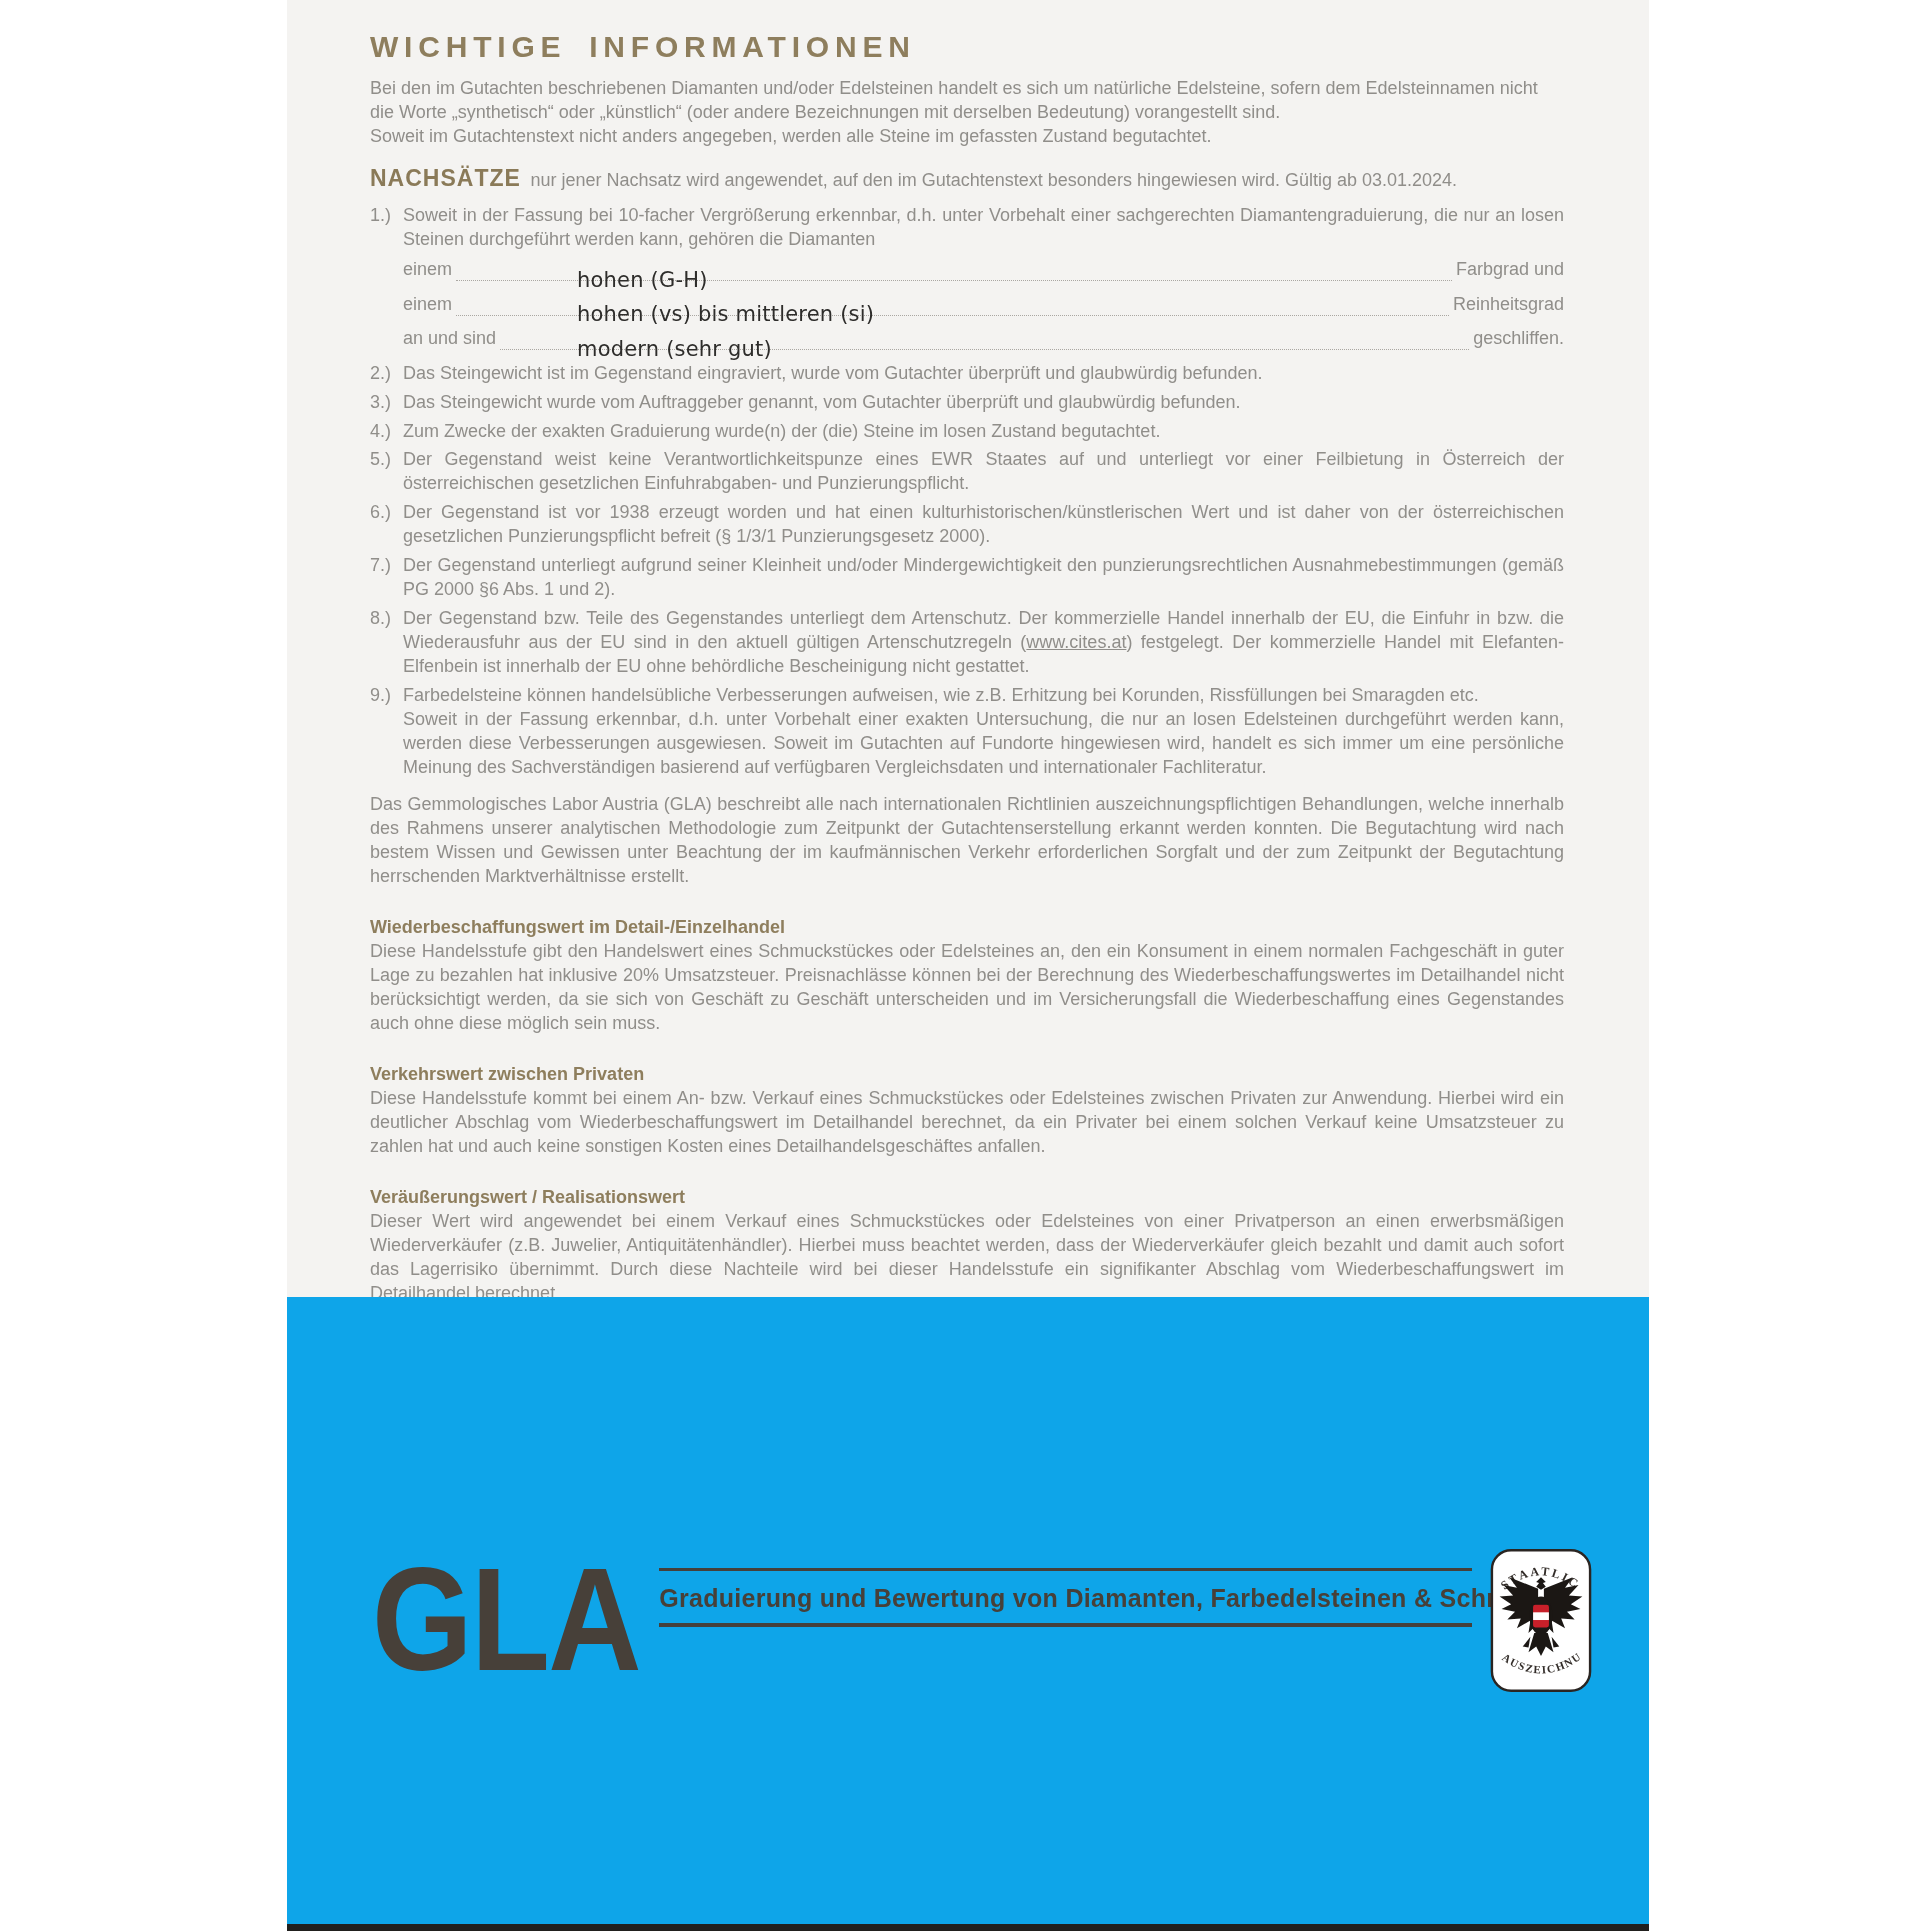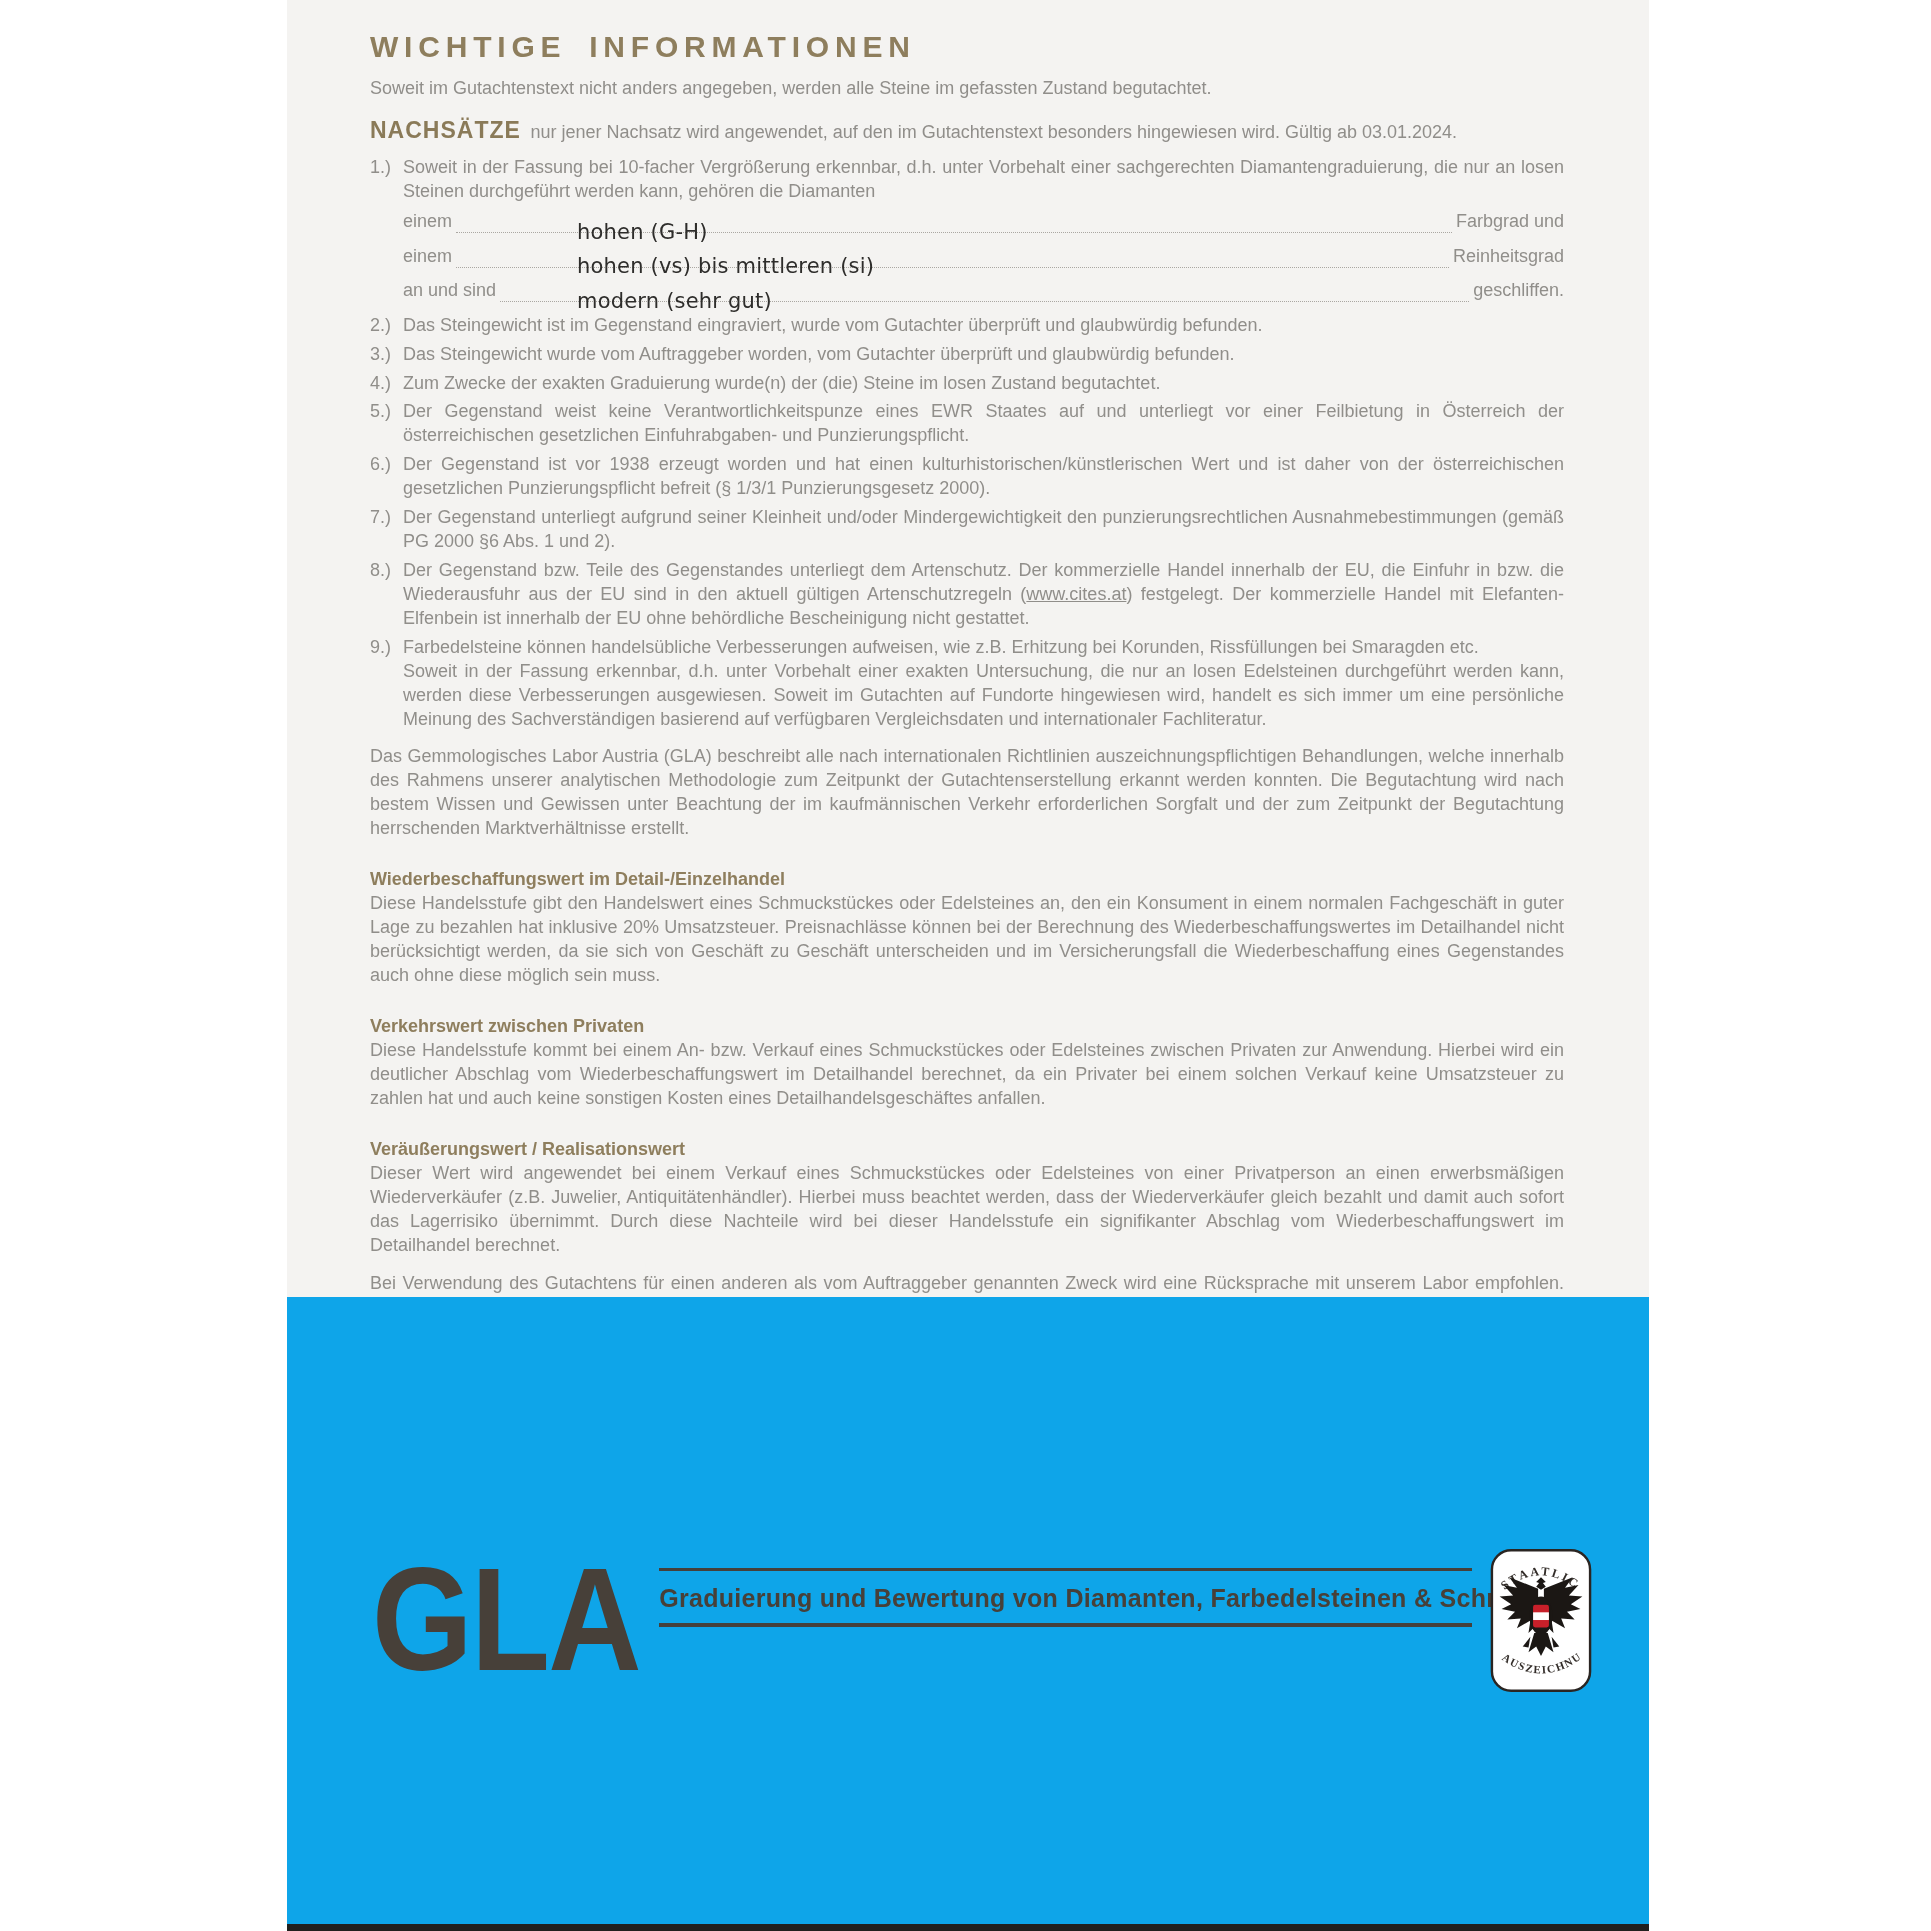--- a/index.html
+++ b/index.html
@@ -45,20 +45,21 @@
 <body>
 
 <div class="canvas">
   <div class="sheet">
 
     <div class="content">
 
       <h1 class="doc-heading">WICHTIGE INFORMATIONEN</h1>
 
       <div class="intro">
+        <p>Bei den im Gutachten beschriebenen Diamanten und/oder Edelsteinen handelt es sich um natürliche Edelsteine, sofern dem Edelsteinnamen nicht die Worte „synthetisch“ oder „künstlich“ (oder andere Bezeichnungen mit derselben Bedeutung) vorangestellt sind.</p>
         <p>Soweit im Gutachtenstext nicht anders angegeben, werden alle Steine im gefassten Zustand begutachtet.</p>
       </div>
 
       <div class="nach-line">
         <span class="nach-label">NACHSÄTZE</span><span>nur jener Nachsatz wird angewendet, auf den im Gutachtenstext besonders hingewiesen wird. Gültig ab 03.01.2024.</span>
       </div>
 
       <div class="items">
 
         <div class="item">
@@ -86,21 +87,21 @@
             <span class="fill">modern (sehr gut)</span>
           </div>
         </div>
 
         <div class="item">
           <span class="num">2.)</span>
           <span>Das Steingewicht ist im Gegenstand eingraviert, wurde vom Gutachter überprüft und glaubwürdig befunden.</span>
         </div>
         <div class="item">
           <span class="num">3.)</span>
-          <span>Das Steingewicht wurde vom Auftraggeber worden, vom Gutachter überprüft und glaubwürdig befunden.</span>
+          <span>Das Steingewicht wurde vom Auftraggeber genannt, vom Gutachter überprüft und glaubwürdig befunden.</span>
         </div>
         <div class="item">
           <span class="num">4.)</span>
           <span>Zum Zwecke der exakten Graduierung wurde(n) der (die) Steine im losen Zustand begutachtet.</span>
         </div>
         <div class="item">
           <span class="num">5.)</span>
           <span>Der Gegenstand weist keine Verantwortlichkeitspunze eines EWR Staates auf und unterliegt vor einer Feilbietung in Österreich der österreichischen gesetzlichen Einfuhrabgaben- und Punzierungspflicht.</span>
         </div>
         <div class="item">

